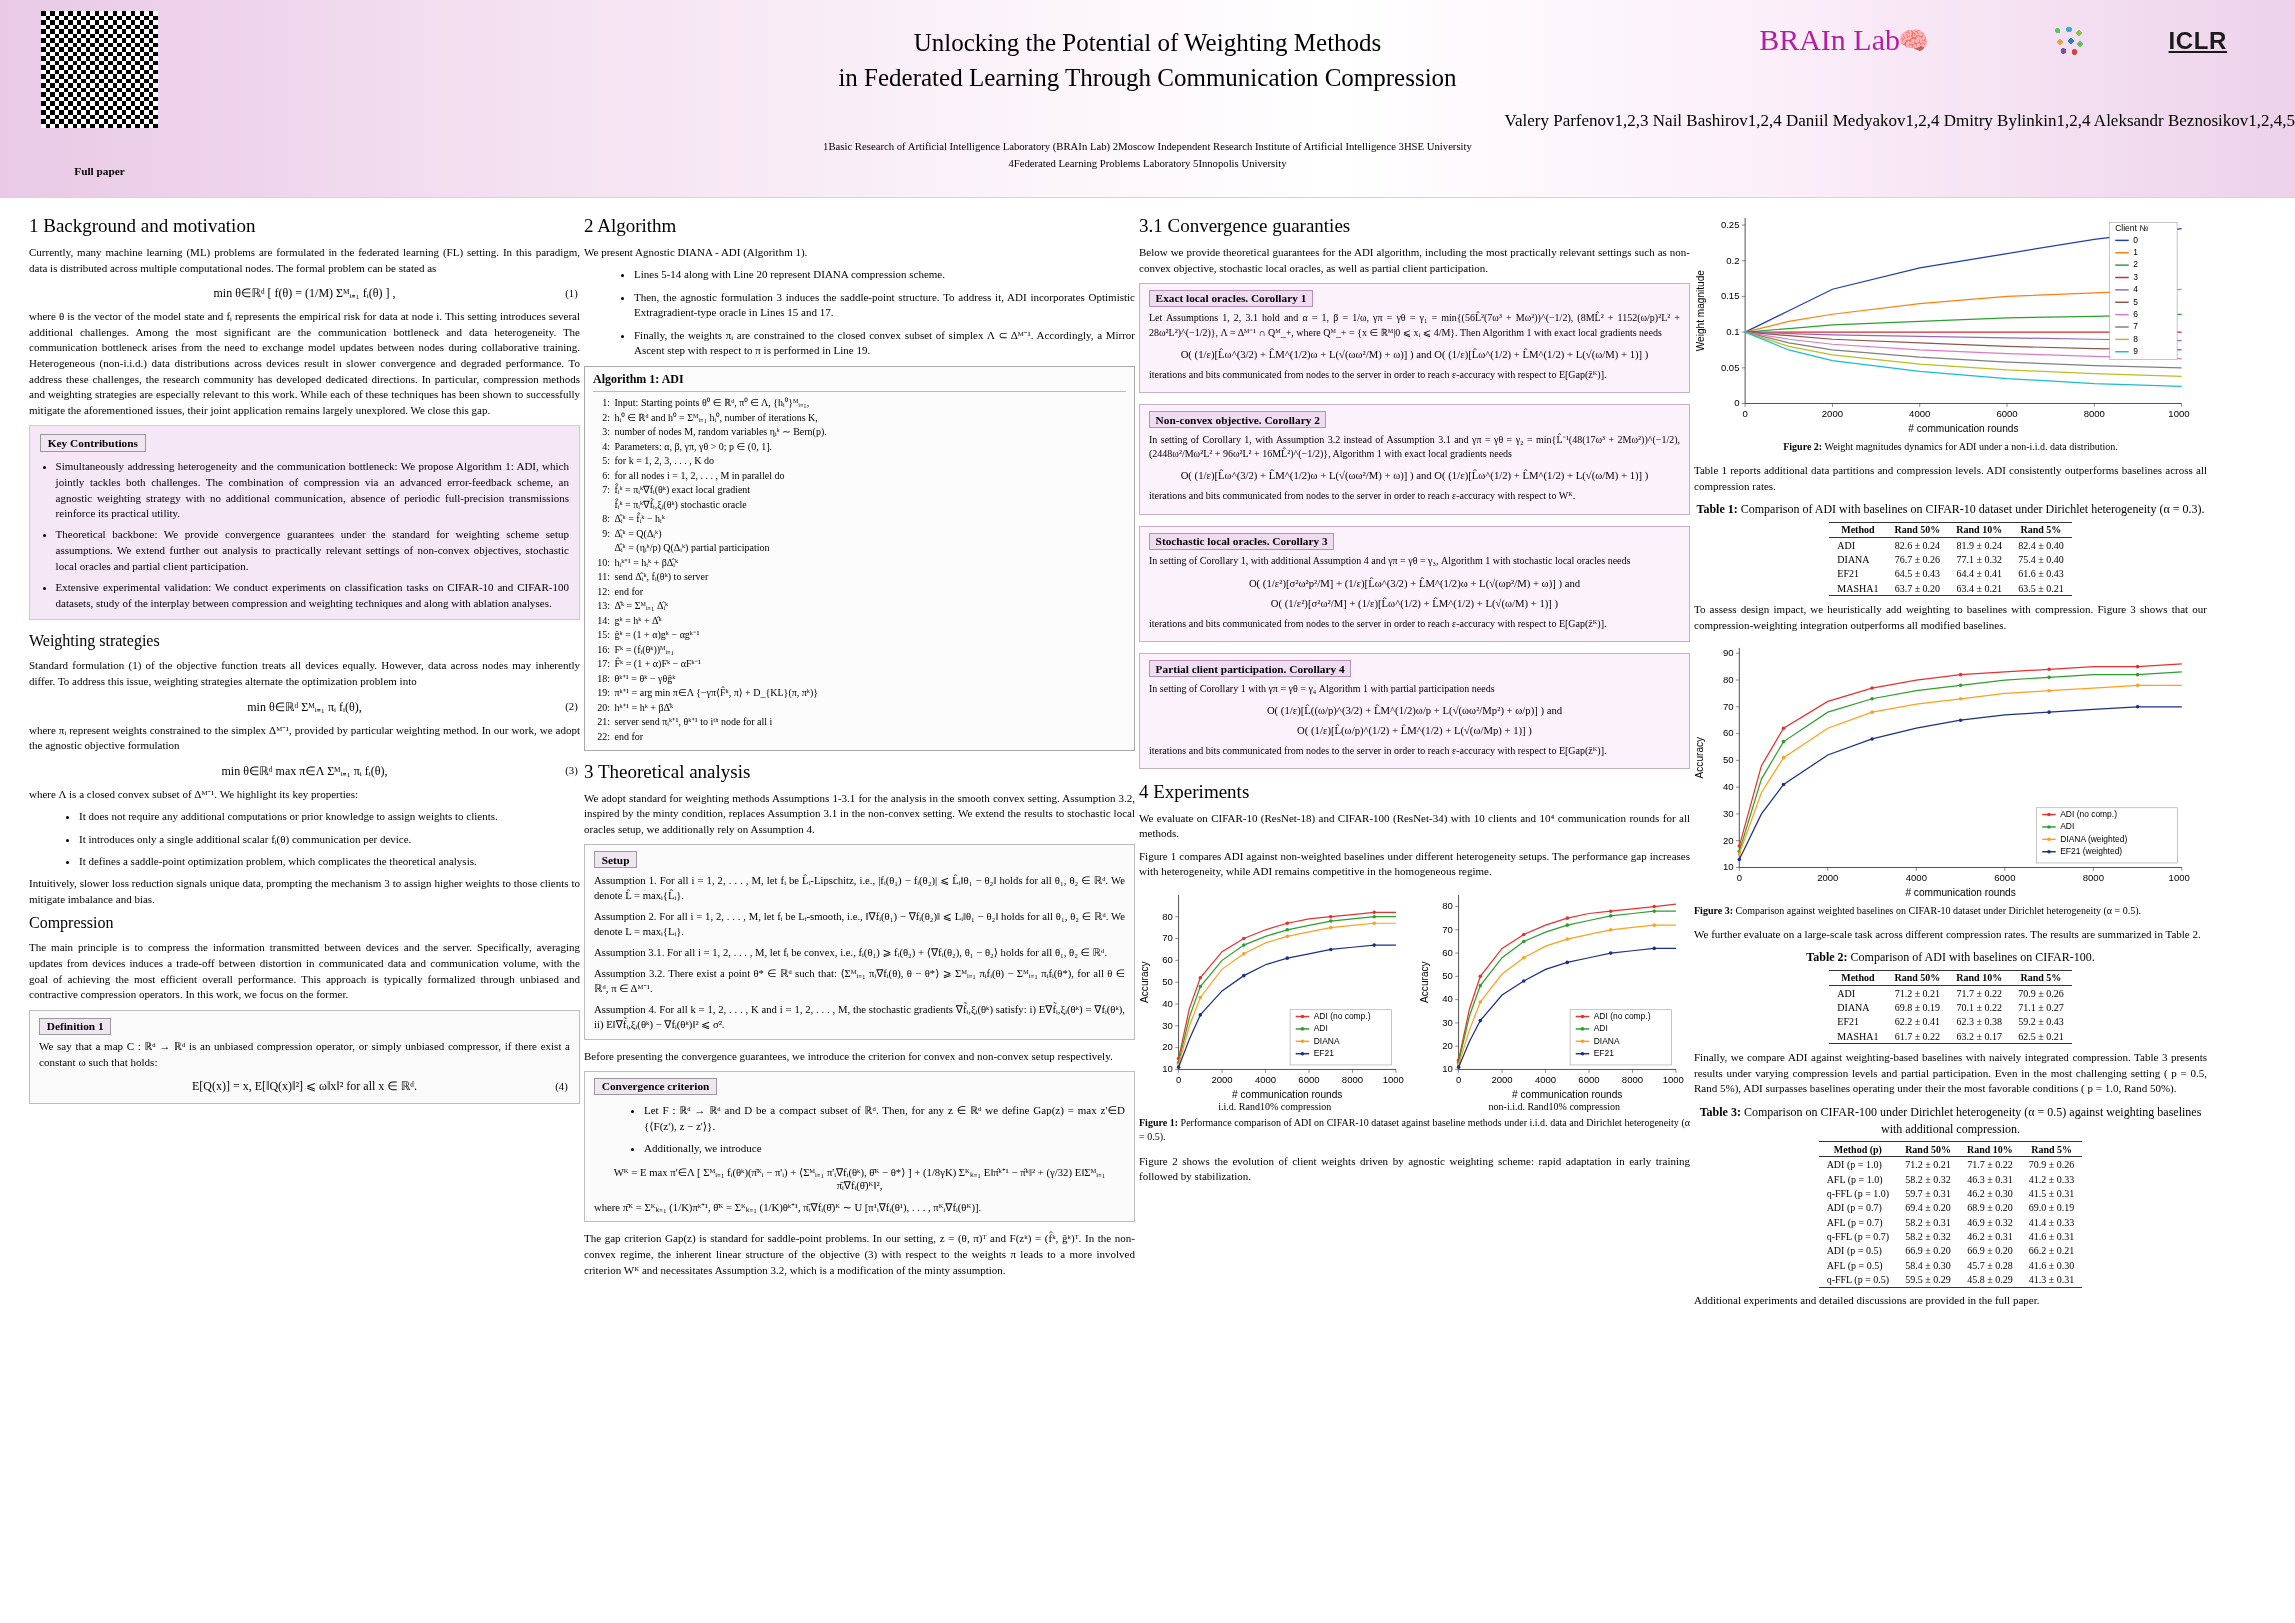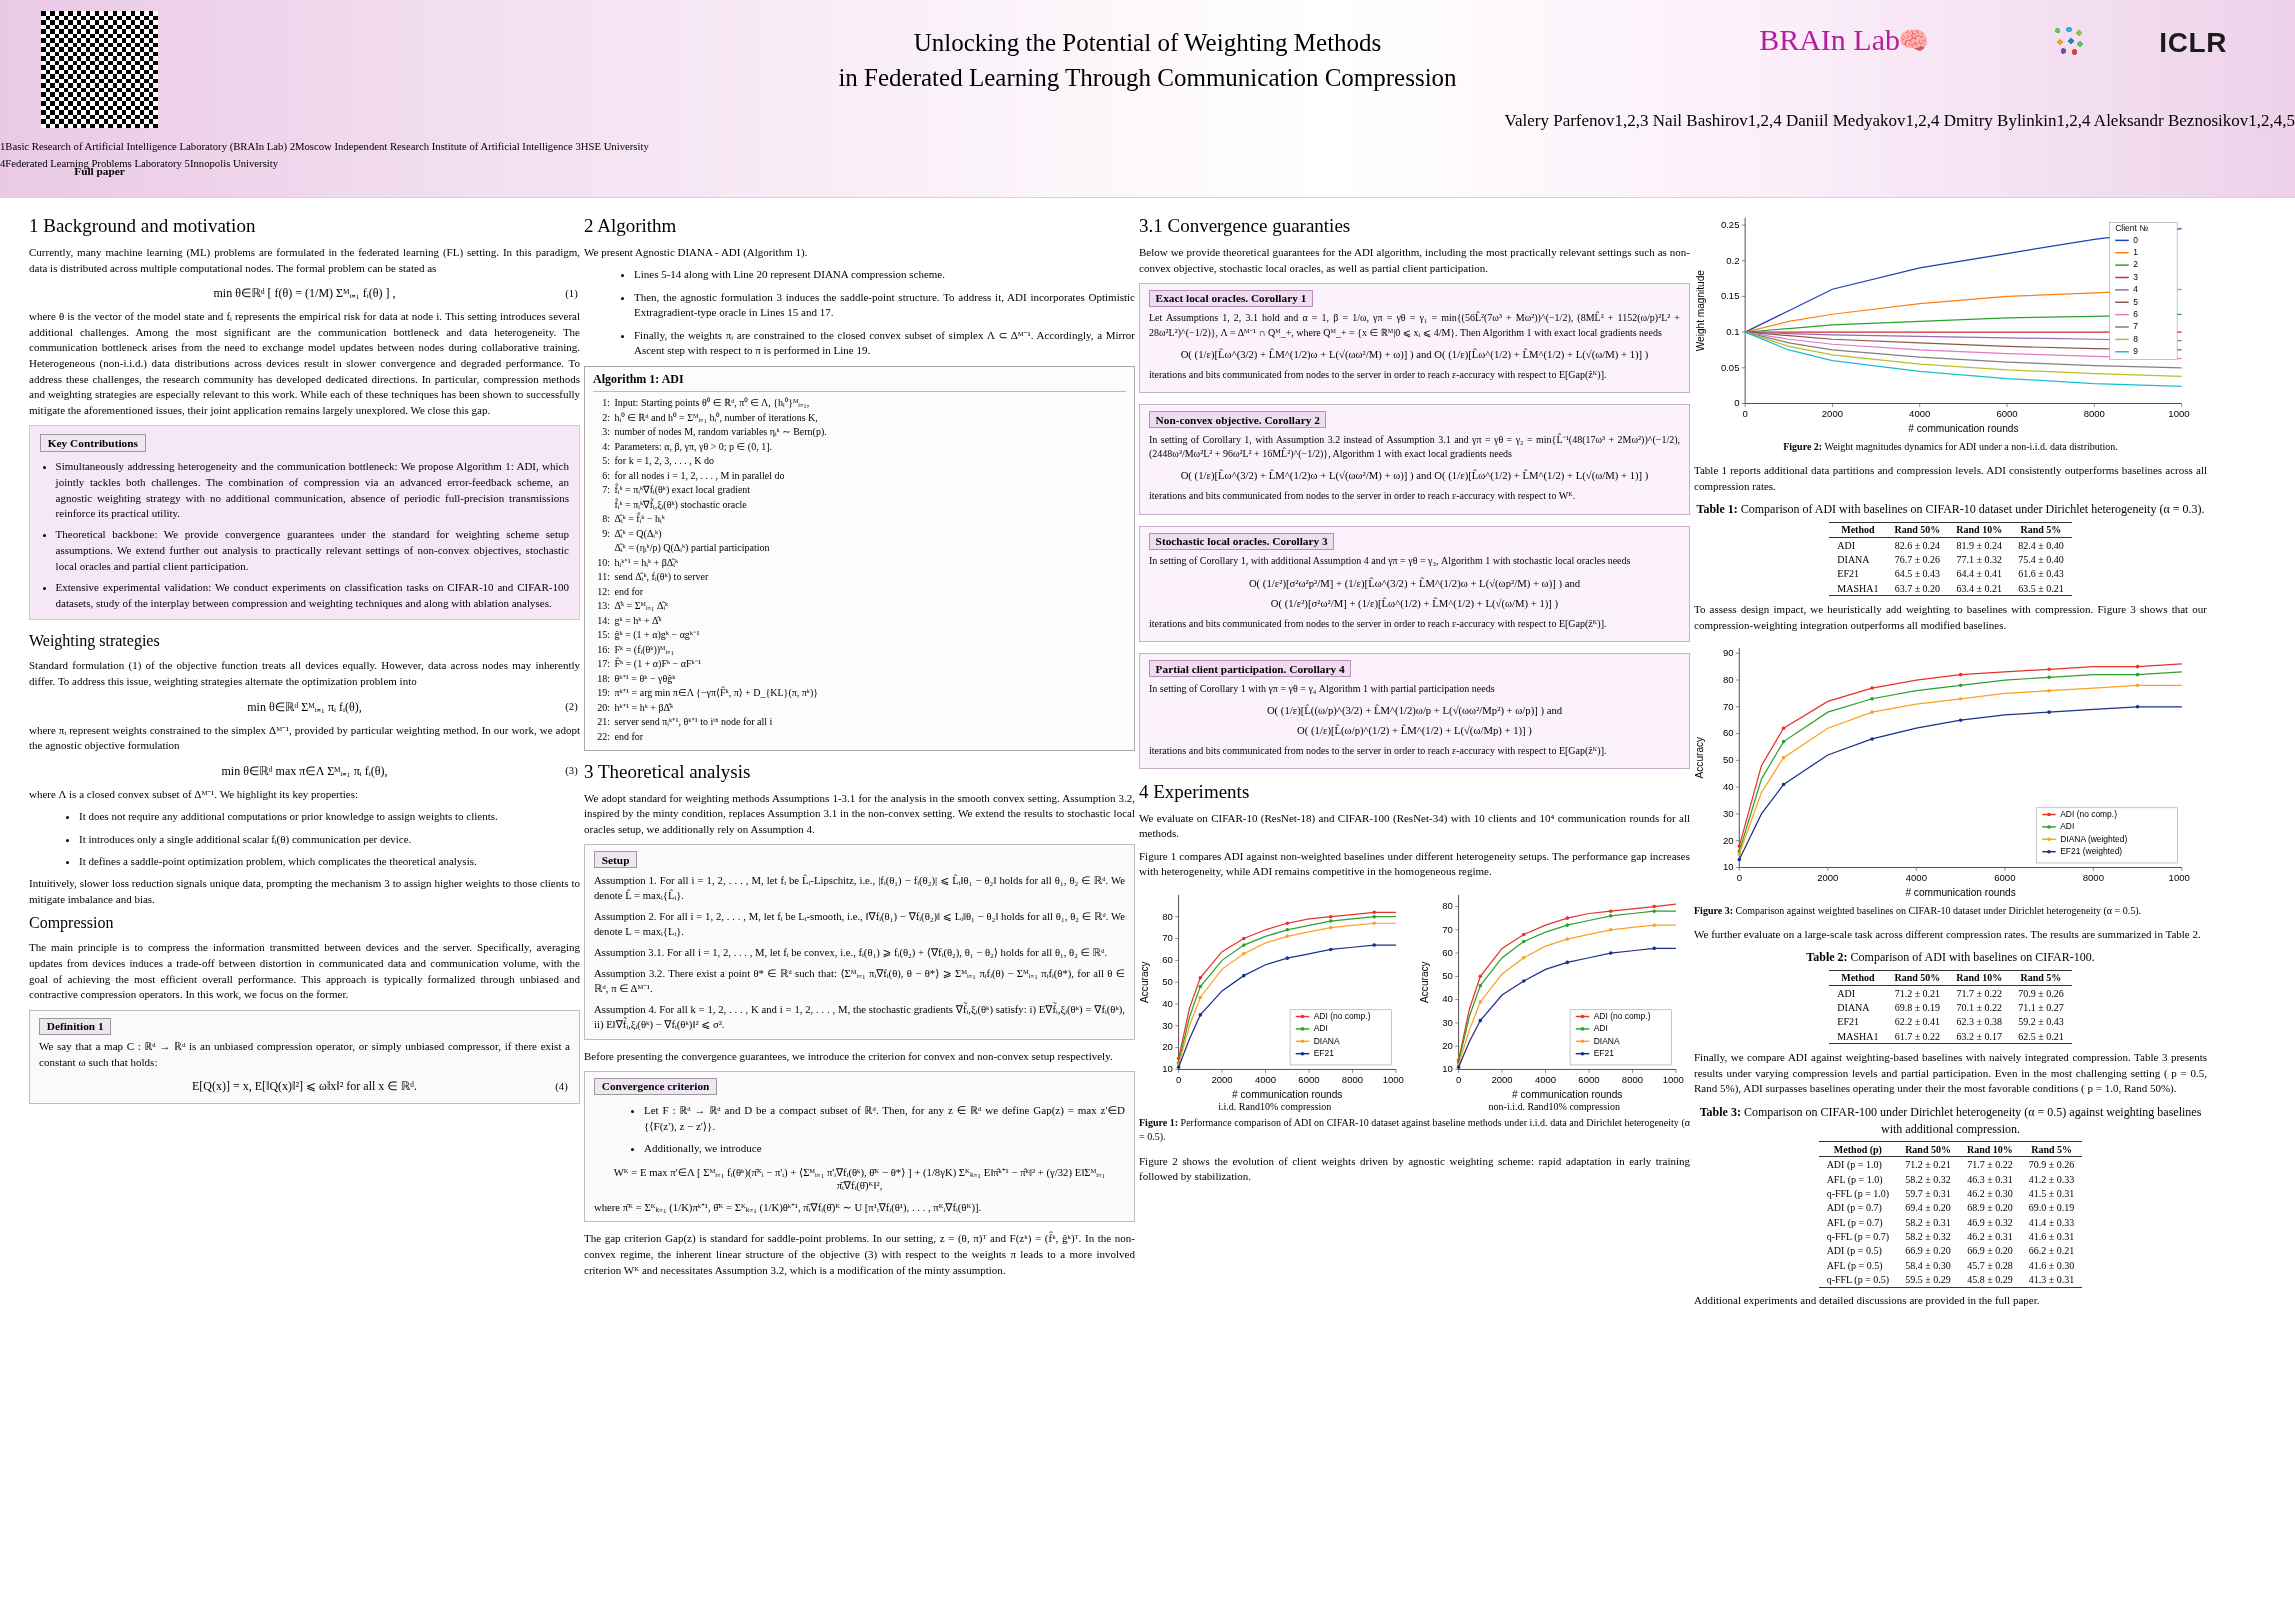--- a/index.html
+++ b/index.html
@@ -26,29 +26,29 @@
       repeating-linear-gradient(0deg,#000 0 4.5px,#fff 4.5px 9px);
     background-blend-mode: difference;
     background-color:#fff;
   }
   .qr-label { position:absolute; left:41px; top:165px; width:117px; text-align:center; font-size:11.3px; font-weight:bold;}
   .title {
     text-align:center; padding-top:26px; font-size:25px; line-height:1.38;
     font-family:"Liberation Serif", serif;
   }
   .authors { text-align:right; margin-top:16px; font-size:17px; }
-  .affil { text-align:left; margin-top:6.8px; font-size:10.7px; line-height:1.55; }
+  .affil { text-align:center; margin-top:6.8px; font-size:10.7px; line-height:1.55; }
   .brain-lab {
     position:absolute; right:395px; top:22.5px; font-size:30px; color:#b31fa0;
     font-family:"Liberation Serif", serif;
   }
   .brain-ico { position:absolute; right:365px; top:26px; font-size:25px; }
   .iclr {
-    position:absolute; right:68px; top:27px; font-size:28px; font-weight:bold;
-    letter-spacing:0.6px; color:#1b1b1b; font-family:"Liberation Sans", sans-serif;
+    position:absolute; right:68px; top:27px; font-size:24px; font-weight:bold;
+    letter-spacing:0.6px; color:#1b1b1b; font-family:"Liberation Sans", sans-serif;text-decoration:underline;
   }
   .iclr-dots {
     position:absolute; right:209px; top:25px; width:34px; height:32px;
     background:
       radial-gradient(circle 2.8px at 5.6px 5.6px,#5ec46a 98%,transparent),
       radial-gradient(circle 2.8px at 17px 4.5px,#3fa8d8 98%,transparent),
       radial-gradient(circle 2.8px at 27px 8px,#8ac24a 98%,transparent),
       radial-gradient(circle 2.8px at 8px 17px,#e8a33d 98%,transparent),
       radial-gradient(circle 2.8px at 19px 16px,#2f80c0 98%,transparent),
       radial-gradient(circle 2.8px at 28px 19px,#60bf5e 98%,transparent),

